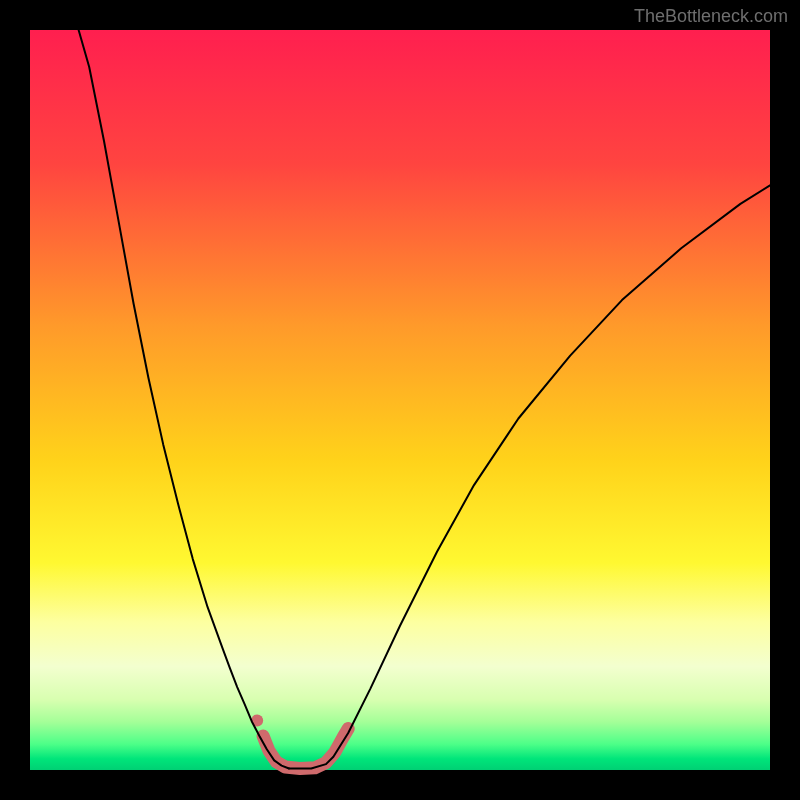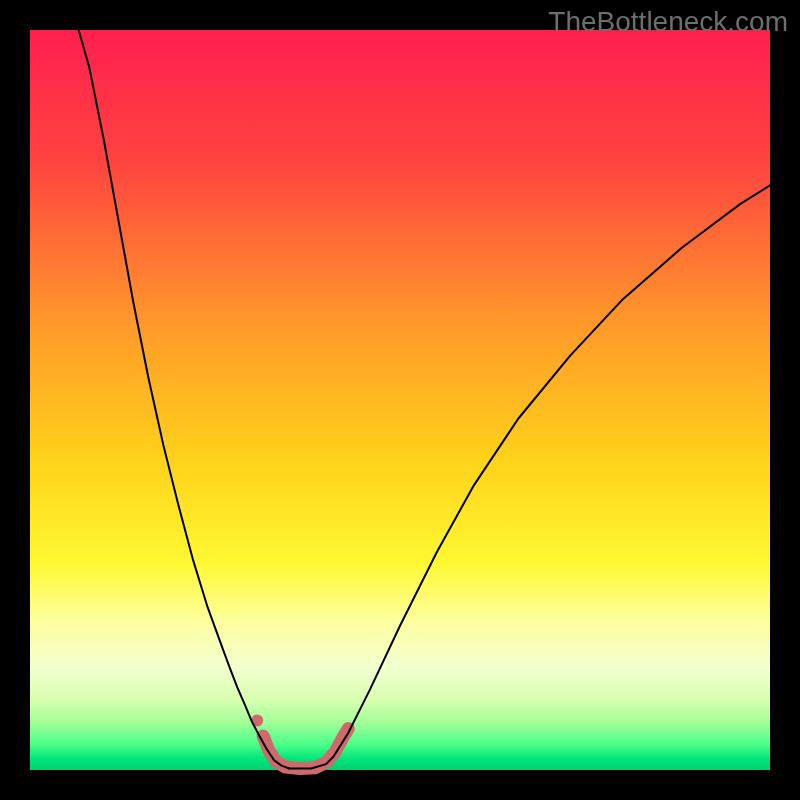--- a/index.html
+++ b/index.html
@@ -10,21 +10,21 @@
     background: #000;
     font-family: Arial, Helvetica, sans-serif;
     overflow: hidden;
     position: relative;
   }
   .watermark {
     position: absolute;
     top: 6px;
     right: 12px;
     color: #6e6e6e;
-    font-size: 28px;
+    font-size: 18px;
     font-weight: 500;
     user-select: none;
     z-index: 10;
   }
   .viewport {
     position: absolute;
     left: 0;
     top: 0;
     width: 800px;
     height: 800px;

